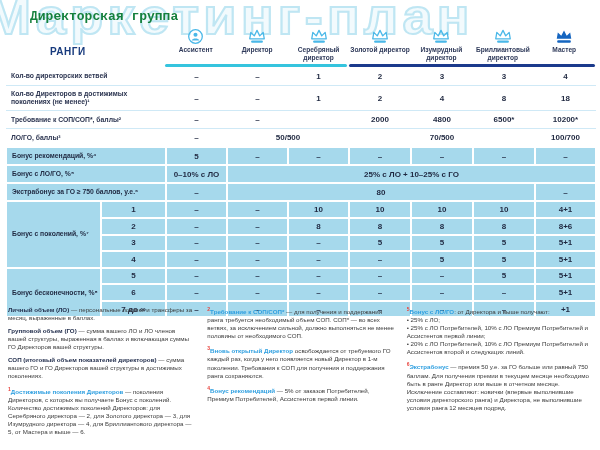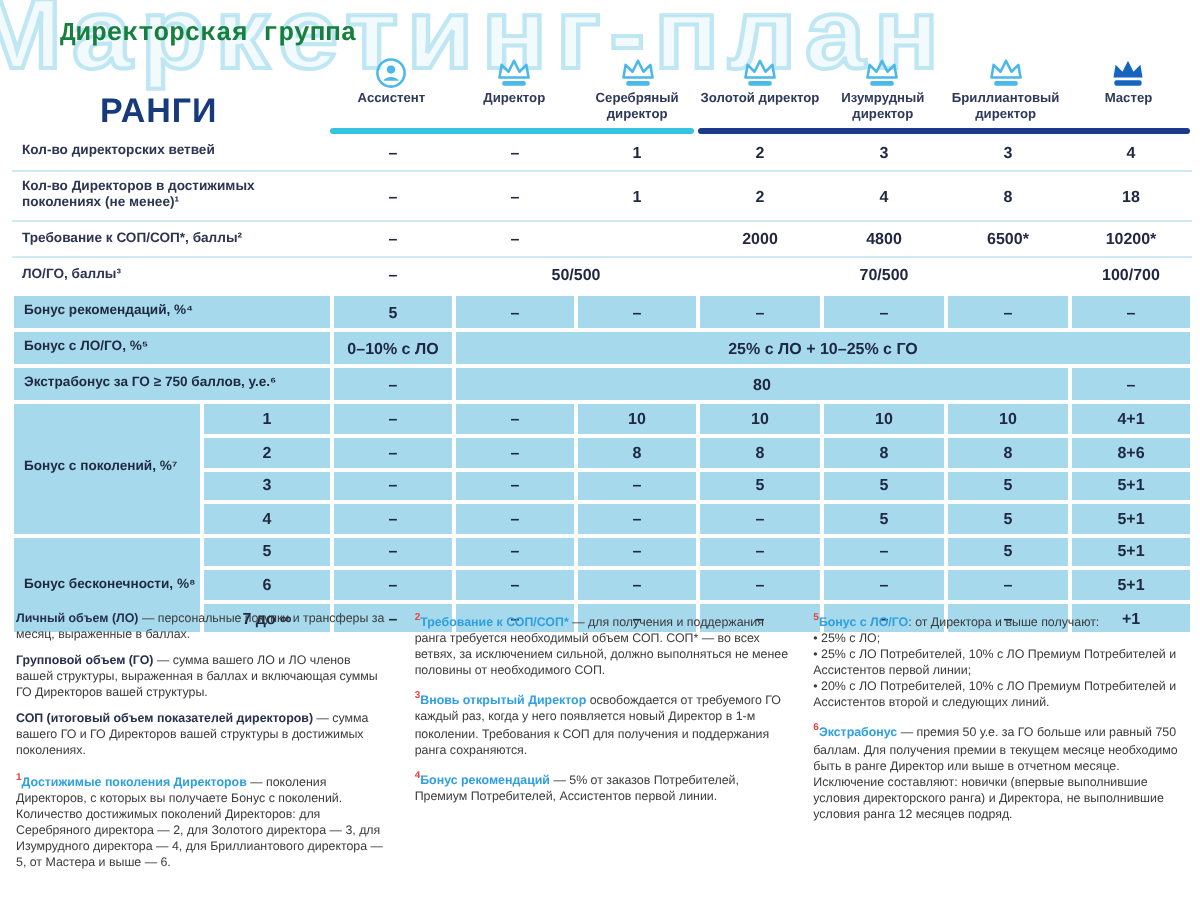--- a/index.html
+++ b/index.html
@@ -9,21 +9,21 @@
 
   
   .watermark{position:absolute;top:-12px;left:-14px;z-index:0;white-space:nowrap;
     font-size:50px;font-weight:800;letter-spacing:4px;color:#f2fafd;
     -webkit-text-stroke:2px #bfe6f3;text-shadow:0 0 1px #bfe6f3;
     transform:scaleX(1.08);transform-origin:left top;}
 
   .layer{position:absolute;z-index:1;}
 
   .group-title{left:30px;top:9px;font-size:13px;font-weight:800;color:#15803d;font-family:Liberation Mono, monospace;}
-  .ranks-label{left:50px;top:46px;font-size:17px;font-weight:800;color:#173a7d;letter-spacing:.5px;text-align:center;}
+  .ranks-label{left:50px;top:46px;font-size:10px;font-weight:800;color:#173a7d;letter-spacing:.5px;text-align:center;}
 
   .ranks-row{left:165px;top:27px;width:430px;height:38px;display:flex;}
   .rank-col{flex:1;display:flex;flex-direction:column;align-items:center;justify-content:flex-start;}
   .rank-icon{height:18px;display:flex;align-items:flex-end;}
   .rank-name{font-size:6.6px;font-weight:700;color:#2f3a5a;text-align:center;line-height:1.15;margin-top:1px;}
 
   .bar{position:absolute;top:64px;height:3px;border-radius:2px;}
   .bar-cyan{left:165px;width:182px;background:#35c4de;}
   .bar-navy{left:349px;width:246px;background:#1b3a8c;}
 

